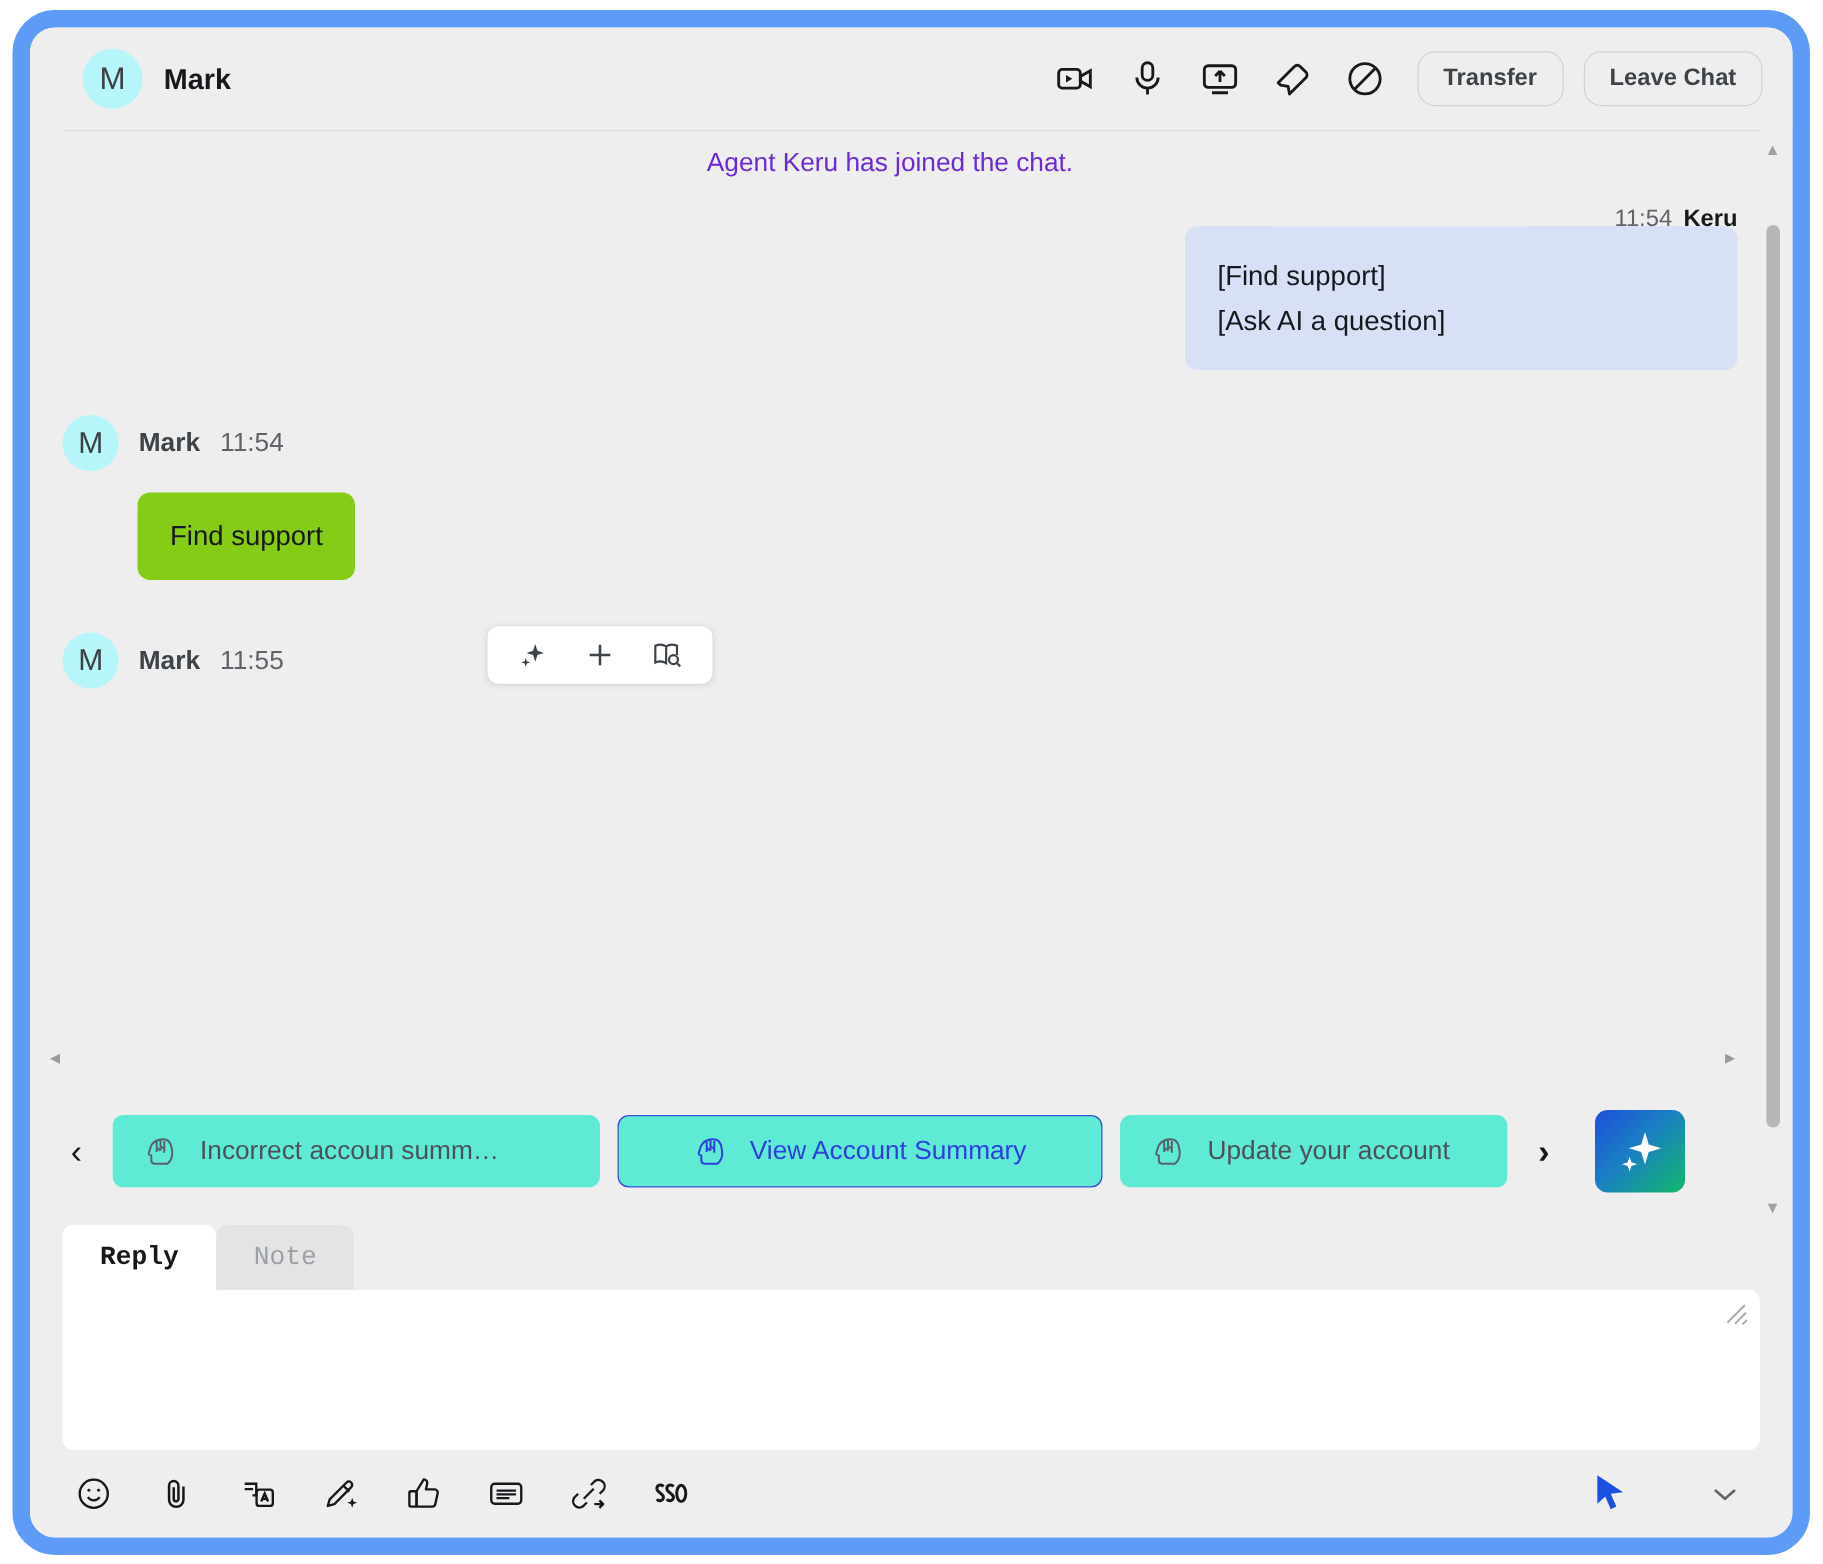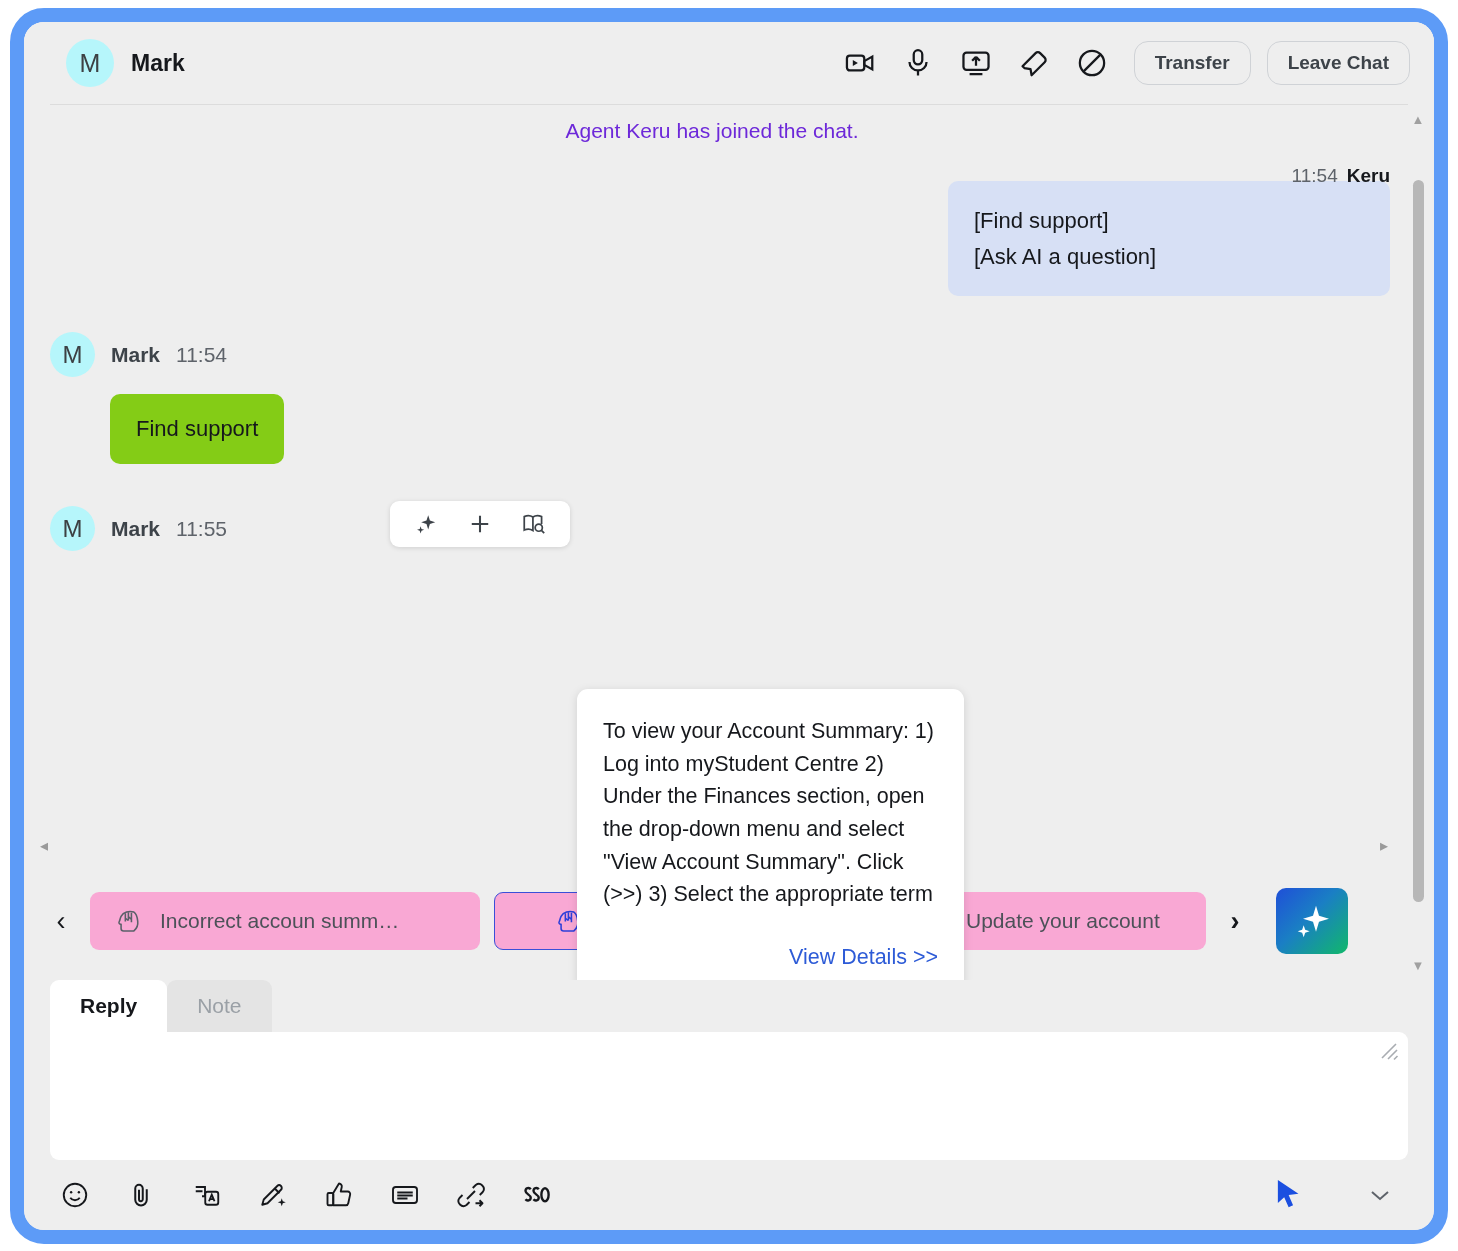--- a/index.html
+++ b/index.html
@@ -132,40 +132,40 @@
   .chips-row {
     display:flex; align-items:center; gap:14px;
     padding:6px 22px 16px 22px;
   }
   .chev {
     width:30px; flex:0 0 30px; text-align:center;
     font-size:27px; color:#16181c; cursor:pointer; line-height:1;
   }
   .chip {
     height:58px; flex:0 0 auto;
-    background:#f9a8d4; border-radius:9px;
+    background:#5eead4; border-radius:9px;
     display:flex; align-items:center; gap:18px;
     padding:0 24px; overflow:hidden; cursor:pointer;
     border:1px solid transparent;
   }
   .chip .chip-label { font-size:21px; color:#4c5158; white-space:nowrap; }
   .chip.sel { border:1px solid #3a4fd8; }
   .chip.sel .chip-label { color:#2d3fd9; }
   .chip-w1 { width:390px; }
   .chip-w2 { width:388px; justify-content:center; }
   .chip-w3 { width:310px; }
   .ai-btn {
     width:72px; height:66px; flex:0 0 72px;
     border-radius:10px; margin-left:12px;
     background:linear-gradient(135deg,#1f4fd8 0%,#1a7fc4 45%,#11b86a 100%);
     display:flex; align-items:center; justify-content:center; cursor:pointer;
   }
 
   
-  .composer { flex:0 0 auto; padding:0 26px 0 26px; }
+  .composer { flex:0 0 auto; padding:0 26px 0 26px;font-family:Liberation Mono, monospace; }
   .tabs { display:flex; align-items:flex-end; height:52px; }
   .tab {
     height:52px; padding:0 30px;
     display:flex; align-items:center;
     font-size:21px; border-radius:9px 9px 0 0; cursor:pointer;
   }
   .tab.active { background:#ffffff; color:#16181c; font-weight:bold; }
   .tab.idle { background:#e4e4e4; color:#9aa0a6; }
   .editor {
     position:relative; height:128px; background:#ffffff;
@@ -281,24 +281,20 @@
                 <path d="M3 5.2 C5.6 4 8.6 4 11 5.6 V18 C8.6 16.4 5.6 16.4 3 17.6 Z"></path>
                 <path d="M11 5.6 C13.4 4 16.4 4 19 5.2 V12"></path>
                 <circle cx="16.4" cy="15.4" r="3.3"></circle>
                 <path d="M18.9 17.9 L21.4 20.4"></path>
               </svg>
             </div>
           </div>
         </div>
       </div>
 
-      <div class="kb-card">
-        <div class="kb-text">To view your Account Summary: 1) Log into myStudent Centre 2) Under the Finances section, open the drop-down menu and select "View Account Summary". Click (&gt;&gt;) 3) Select the appropriate term</div>
-        <a class="kb-link">View Details &gt;&gt;</a>
-      </div>
 
       <div class="chip-scroll-arrows" style="position:absolute; left:0; right:30px; bottom:118px;">
         <span class="hs-left">◂</span>
         <span class="hs-right">▸</span>
       </div>
 
       <div class="chips-row" style="position:absolute; left:0; right:24px; bottom:10px;">
         <div class="chev">‹</div>
 
         <div class="chip chip-w1">

